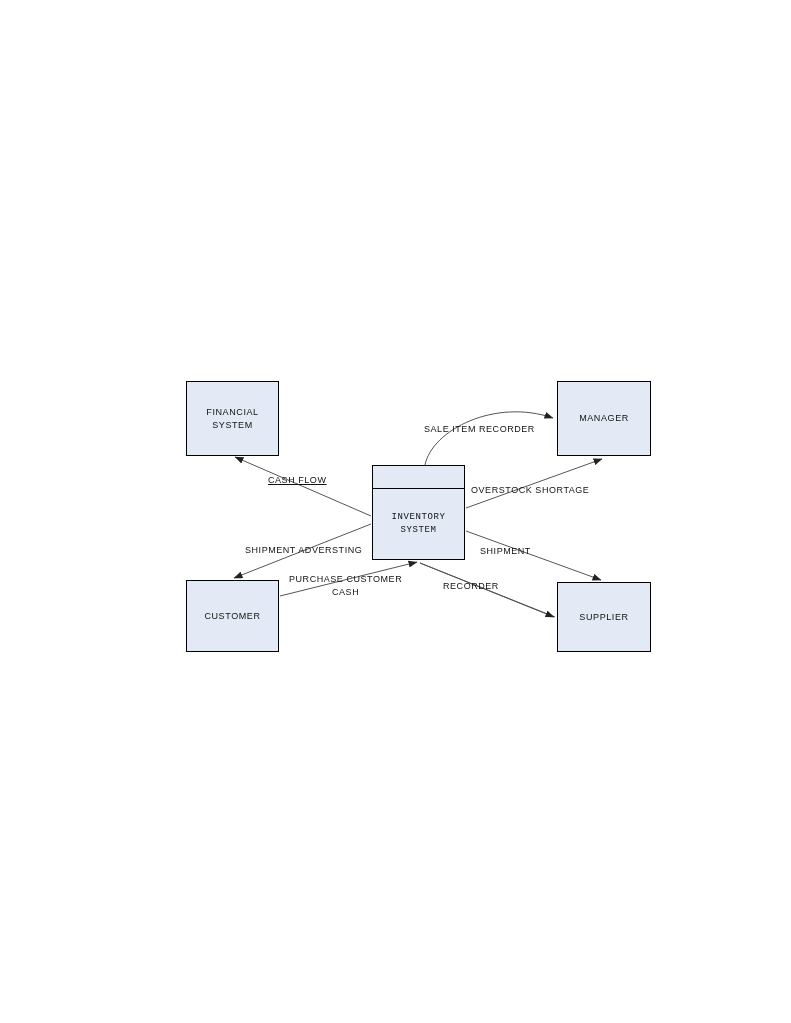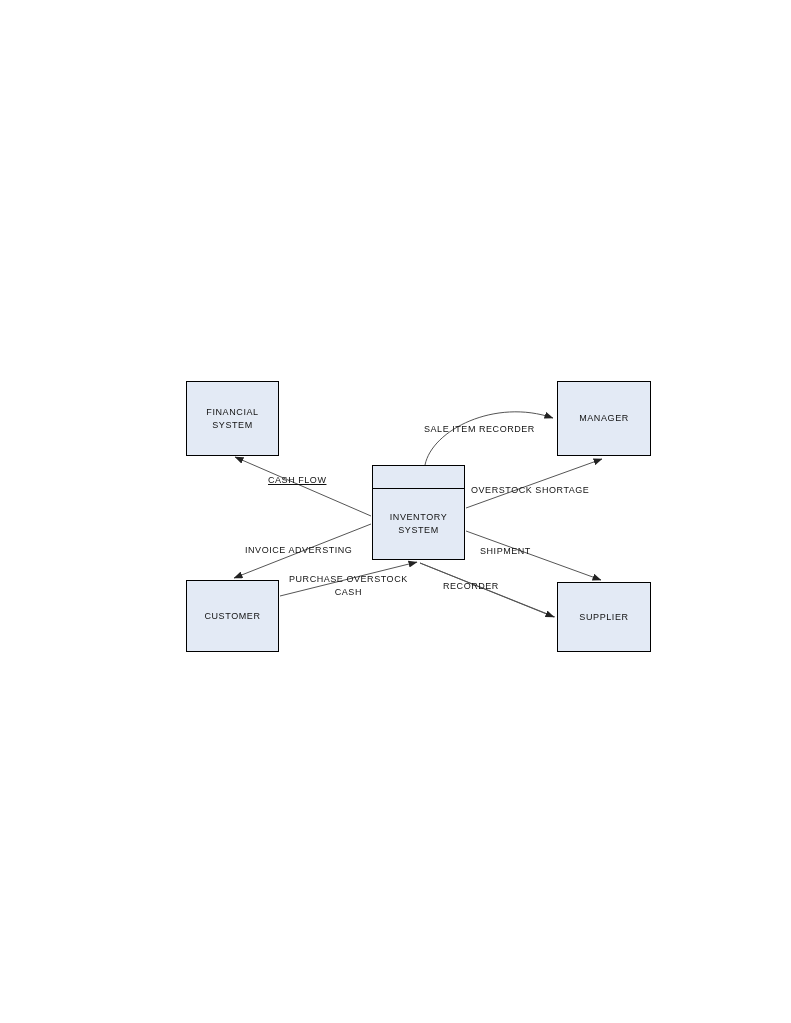--- a/index.html
+++ b/index.html
@@ -45,20 +45,21 @@
     line-height: 13px;
     font-family: "Liberation Sans", sans-serif;
   }
   .process {
     position: absolute;
     box-sizing: border-box;
     border: 1px solid #000000;
     background: #e3eaf5;
     display: flex;
     flex-direction: column;
+    font-family: Liberation Mono, monospace;
   }
   .process-header {
     height: 23px;
     border-bottom: 1px solid #000000;
     box-sizing: border-box;
     flex: 0 0 auto;
   }
   .process-body {
     flex: 1 1 auto;
     display: flex;
@@ -134,21 +135,21 @@
   <div class="entity" style="left:186px; top:580px; width:93px; height:72px;">
     <div class="entity-label">CUSTOMER</div>
   </div>
 
   <div class="flow-label" style="left:268px; top:474px;text-decoration:underline;">CASH FLOW</div>
 
   <div class="flow-label" style="left:424px; top:423px;">SALE ITEM RECORDER</div>
 
   <div class="flow-label" style="left:471px; top:478px;margin-top:6px;">OVERSTOCK SHORTAGE</div>
 
-  <div class="flow-label" style="left:245px; top:544px;">INVOICE ADVERSTING</div>
+  <div class="flow-label" style="left:245px; top:544px;">SHIPMENT ADVERSTING</div>
 
-  <div class="flow-label" style="left:289px; top:573px; text-align:center;"><span>PURCHASE OVERSTOCK</span><br><span>CASH</span></div>
+  <div class="flow-label" style="left:289px; top:573px; text-align:center;"><span>PURCHASE CUSTOMER</span><br><span>CASH</span></div>
 
   <div class="flow-label" style="left:480px; top:545px;">SHIPMENT</div>
 
   <div class="flow-label" style="left:443px; top:580px;">RECORDER</div>
 
 </div>
 
 </body></html>

